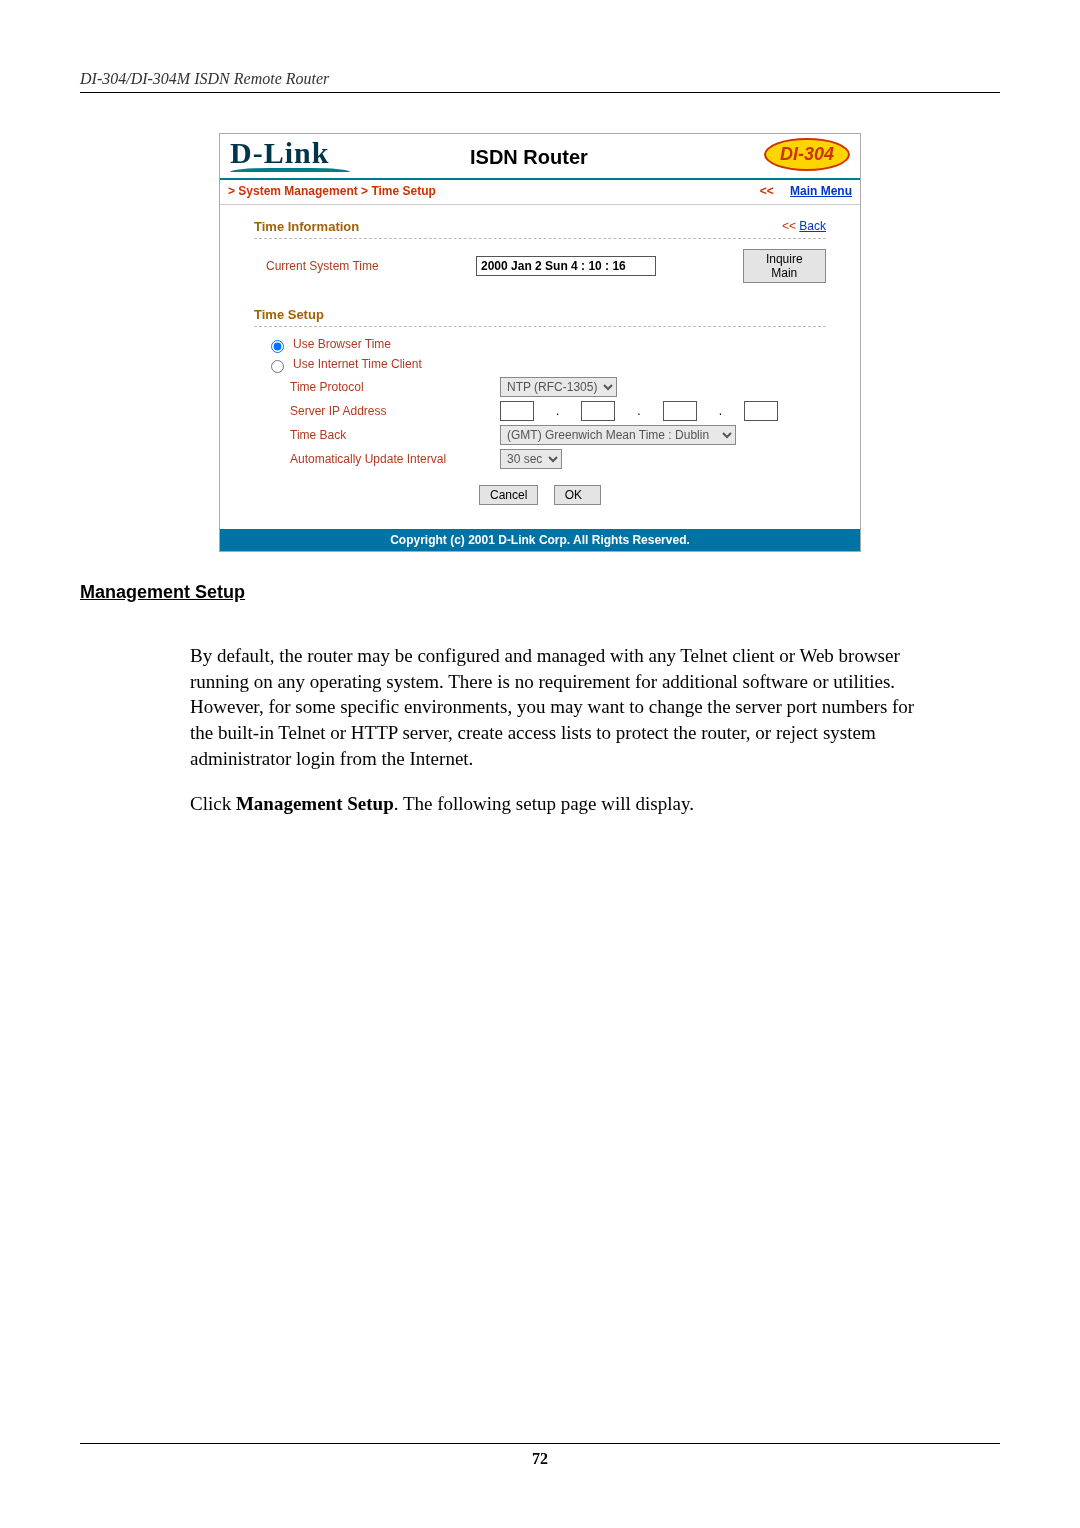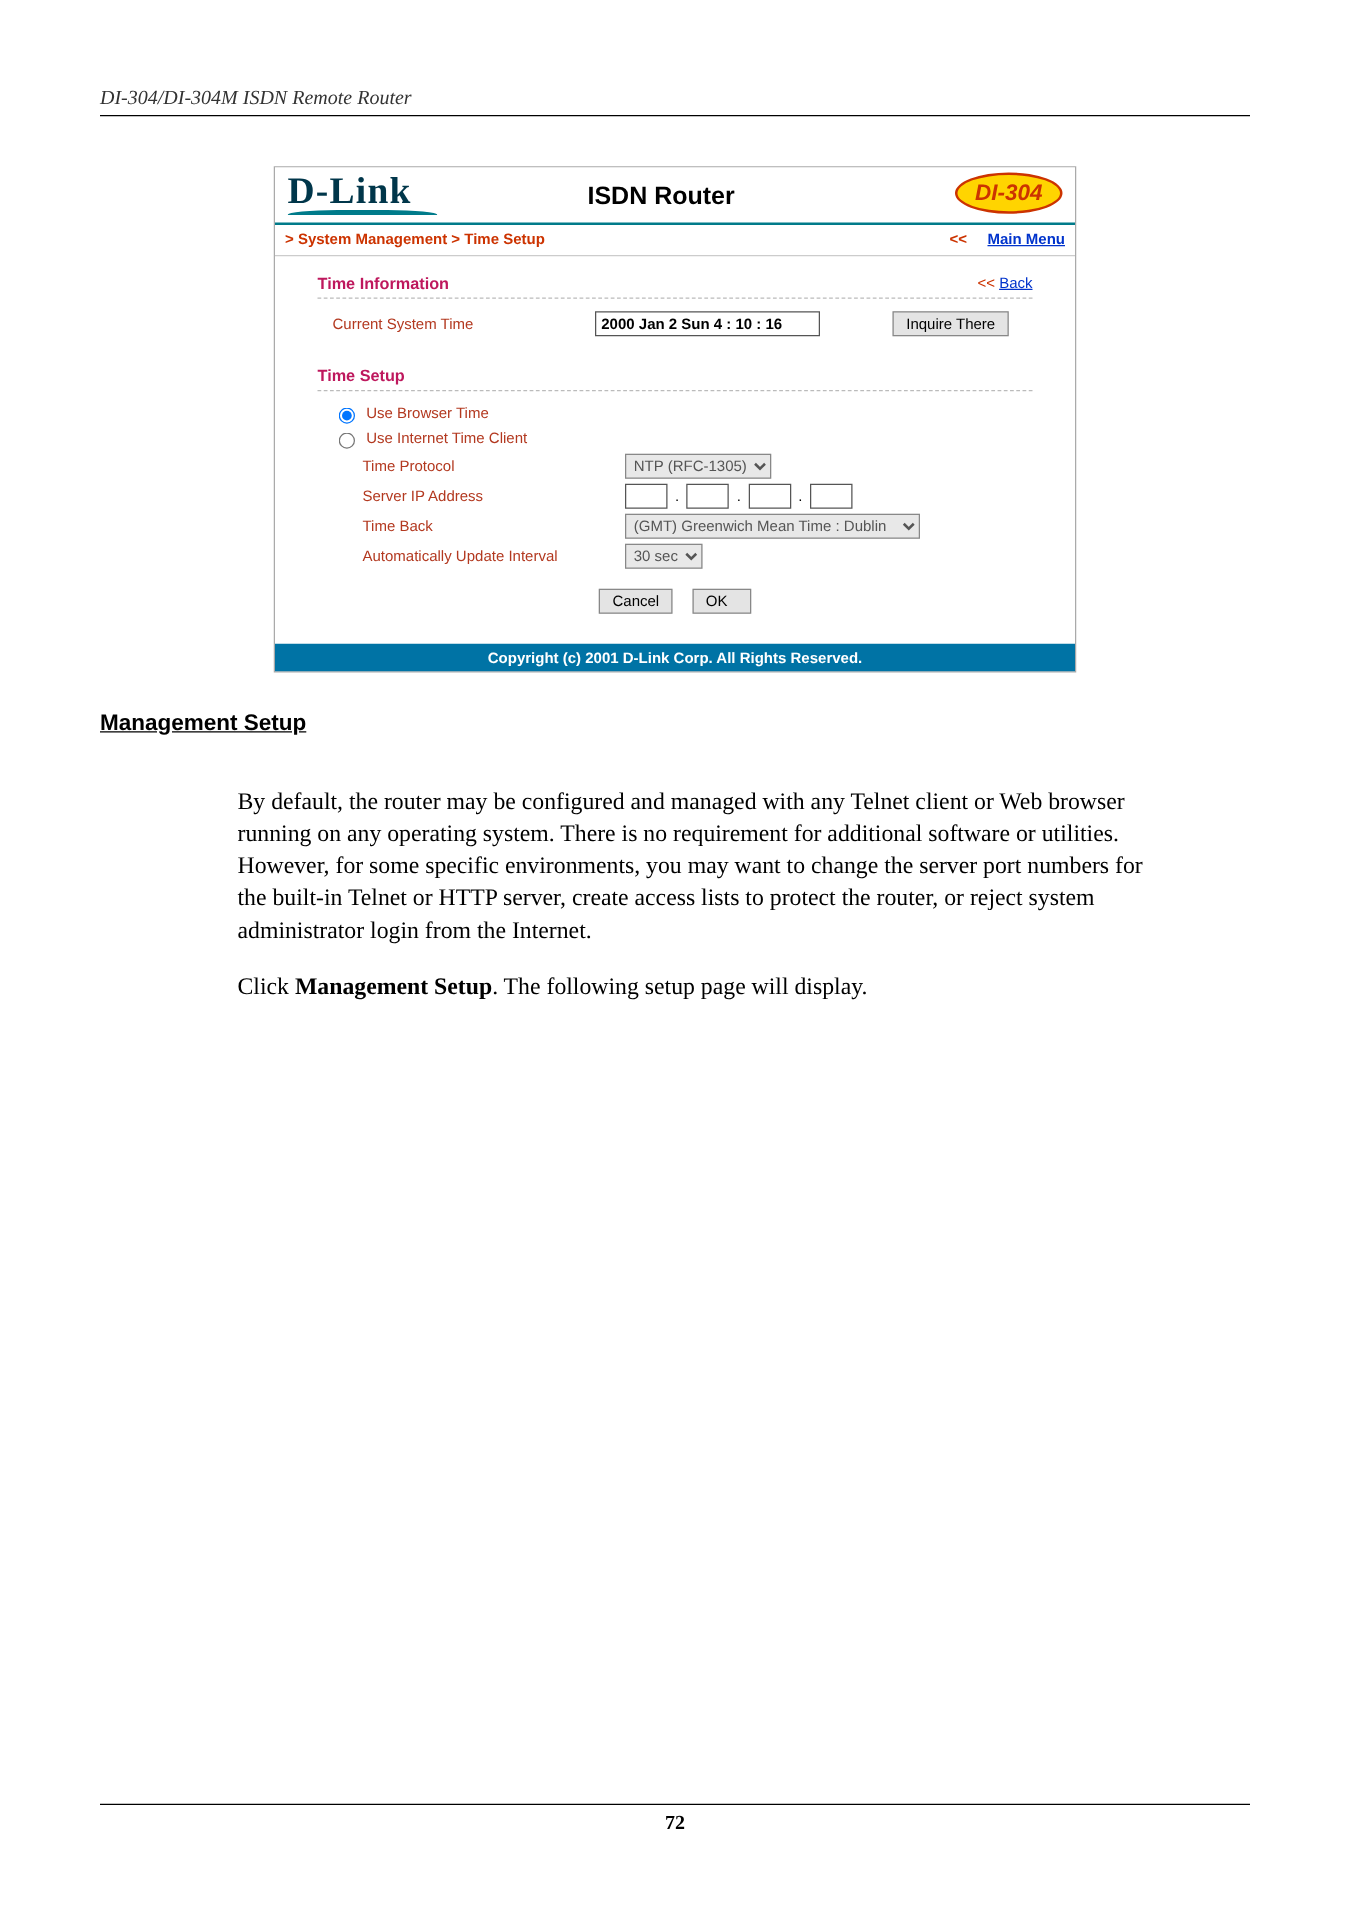--- a/index.html
+++ b/index.html
@@ -94,36 +94,36 @@
   .section {
     padding: 14px 34px 6px 34px;
   }
   .sect-head {
     display: flex;
     justify-content: space-between;
     border-bottom: 1px dashed #bbb;
     padding-bottom: 4px;
     margin-bottom: 10px;
   }
-  .sect-title { color: #be185d; font-weight: bold; font-size: 13px; }
+  .sect-title { color: #a16207; font-weight: bold; font-size: 13px; }
   .backlink { color: #0033cc; text-decoration: underline; font-size: 12px; }
   .backlink-prefix { color: #cc3300; text-decoration: none; }
 
   .row {
     display: flex;
     align-items: center;
     margin: 4px 0;
   }
   .lab {
     width: 210px;
     color: #b33920;
     font-size: 12px;
     padding-left: 12px;
   }
-  .ctl { flex: 1; display: flex; align-items: center; gap: 4px; }
+  .ctl { flex: 1; display: flex; align-items: center; gap: 20px; }
 
   .txt {
     font-family: Arial, sans-serif;
     font-size: 12px;
     border: 1px solid #555;
     padding: 2px 4px;
     background: #fff;
     min-width: 170px;
     font-weight: bold;
   }
@@ -227,21 +227,21 @@
         <span class="sect-title">Time Information</span>
         <span>
           <span class="backlink-prefix">&lt;&lt; </span><span class="backlink">Back</span>
         </span>
       </div>
       <div class="row">
         <div class="lab">Current System Time</div>
         <div class="ctl">
           <input type="text" class="txt" value="2000 Jan 2 Sun 4 : 10 : 16" style="">
           <span style="width:50px"></span>
-          <button class="btn">Inquire There</button>
+          <button class="btn">Inquire Main</button>
         </div>
       </div>
     </div>
 
     <div class="section">
       <div class="sect-head">
         <span class="sect-title">Time Setup</span>
         <span></span>
       </div>
 

